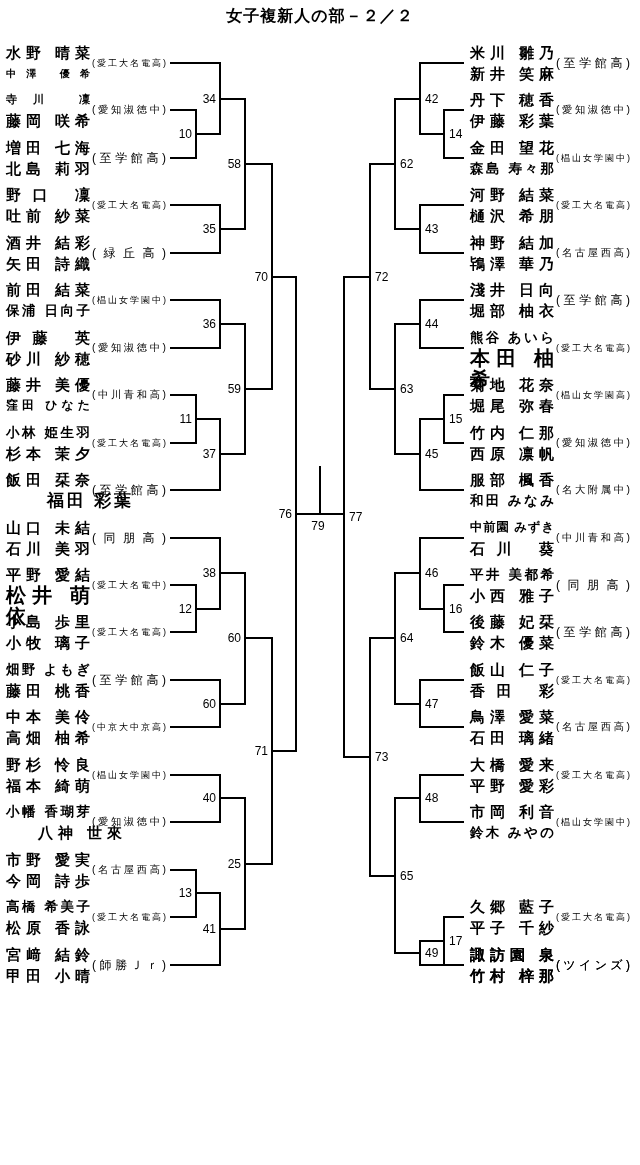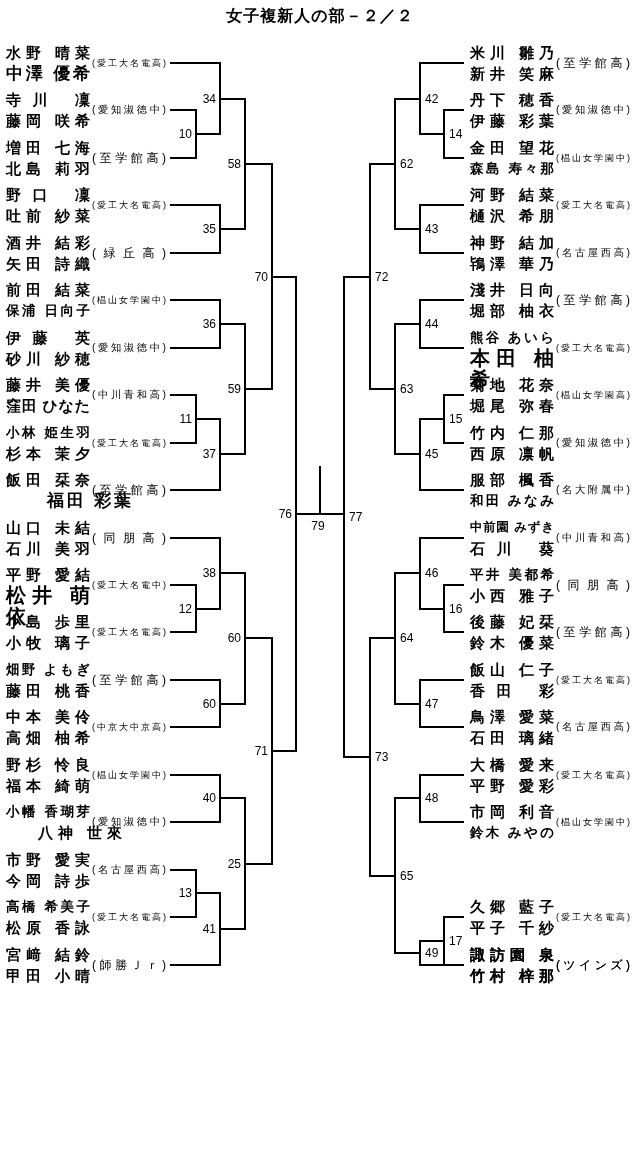--- a/index.html
+++ b/index.html
@@ -40,29 +40,29 @@
       <div class="mnum" style="top: 276.525px; left: 268px; transform: translate(-100%, -50%);">70</div>
       <div class="vline" style="left: 244px; top: 97.5875px; width: 2px; height: 132.488px;"></div>
       <div class="hline" style="left: 245px; top: 162.831px; width: 27px; height: 2px;"></div>
       <div class="mnum" style="top: 163.831px; left: 241px; transform: translate(-100%, -50%);">58</div>
       <div class="vline" style="left: 219px; top: 62px; width: 2px; height: 73.175px;"></div>
       <div class="hline" style="left: 220px; top: 97.5875px; width: 25px; height: 2px;"></div>
       <div class="mnum" style="top: 98.5875px; left: 216px; transform: translate(-100%, -50%);">34</div>
       <div class="hline" style="left: 170px; top: 62px; width: 50px; height: 2px;"></div>
       <div class="team" style="left: 6px; top: 42px;">
         <div class="pname" style="font-size: 15px;">水野 晴菜</div>
-        <div class="pname l2" style="font-size: 17px;">中澤 優希</div>
+        <div class="pname l2" style="font-size: 10px;">中澤 優希</div>
         <div class="school" style="font-size: 9px;">(愛工大名電高)</div>
       </div>
       <div class="vline" style="left: 195px; top: 109.45px; width: 2px; height: 49.45px;"></div>
       <div class="hline" style="left: 196px; top: 133.175px; width: 24px; height: 2px;"></div>
       <div class="mnum" style="top: 134.175px; left: 192px; transform: translate(-100%, -50%);">10</div>
       <div class="hline" style="left: 170px; top: 109.45px; width: 26px; height: 2px;"></div>
       <div class="team" style="left: 6px; top: 89.45px;">
-        <div class="pname" style="font-size: 15px;">寺川 凜</div>
+        <div class="pname" style="font-size: 11px;">寺川 凜</div>
         <div class="pname l2" style="font-size: 15px;">藤岡 咲希</div>
         <div class="school" style="font-size: 10.3px;">(愛知淑徳中)</div>
       </div>
       <div class="hline" style="left: 170px; top: 156.9px; width: 26px; height: 2px;"></div>
       <div class="team" style="left: 6px; top: 136.9px;">
         <div class="pname" style="font-size: 15px;">増田 七海</div>
         <div class="pname l2" style="font-size: 15px;">北島 莉羽</div>
         <div class="school" style="font-size: 12px;">(至学館高)</div>
       </div>
       <div class="vline" style="left: 219px; top: 204.35px; width: 2px; height: 49.45px;"></div>
@@ -100,21 +100,21 @@
       </div>
       <div class="vline" style="left: 219px; top: 417.875px; width: 2px; height: 73.175px;"></div>
       <div class="hline" style="left: 220px; top: 453.462px; width: 25px; height: 2px;"></div>
       <div class="mnum" style="top: 454.462px; left: 216px; transform: translate(-100%, -50%);">37</div>
       <div class="vline" style="left: 195px; top: 394.15px; width: 2px; height: 49.45px;"></div>
       <div class="hline" style="left: 196px; top: 417.875px; width: 24px; height: 2px;"></div>
       <div class="mnum" style="top: 418.875px; left: 192px; transform: translate(-100%, -50%);">11</div>
       <div class="hline" style="left: 170px; top: 394.15px; width: 26px; height: 2px;"></div>
       <div class="team" style="left: 6px; top: 374.15px;">
         <div class="pname" style="font-size: 15px;">藤井 美優</div>
-        <div class="pname l2" style="font-size: 15px;">窪田 ひなた</div>
+        <div class="pname l2" style="font-size: 12px;">窪田 ひなた</div>
         <div class="school" style="font-size: 10.3px;">(中川青和高)</div>
       </div>
       <div class="hline" style="left: 170px; top: 441.6px; width: 26px; height: 2px;"></div>
       <div class="team" style="left: 6px; top: 421.6px;">
         <div class="pname" style="font-size: 13.5px;">小林 姫生羽</div>
         <div class="pname l2" style="font-size: 15px;">杉本 茉夕</div>
         <div class="school" style="font-size: 9px;">(愛工大名電高)</div>
       </div>
       <div class="hline" style="left: 170px; top: 489.05px; width: 50px; height: 2px;"></div>
       <div class="team" style="left: 6px; top: 469.05px;">

